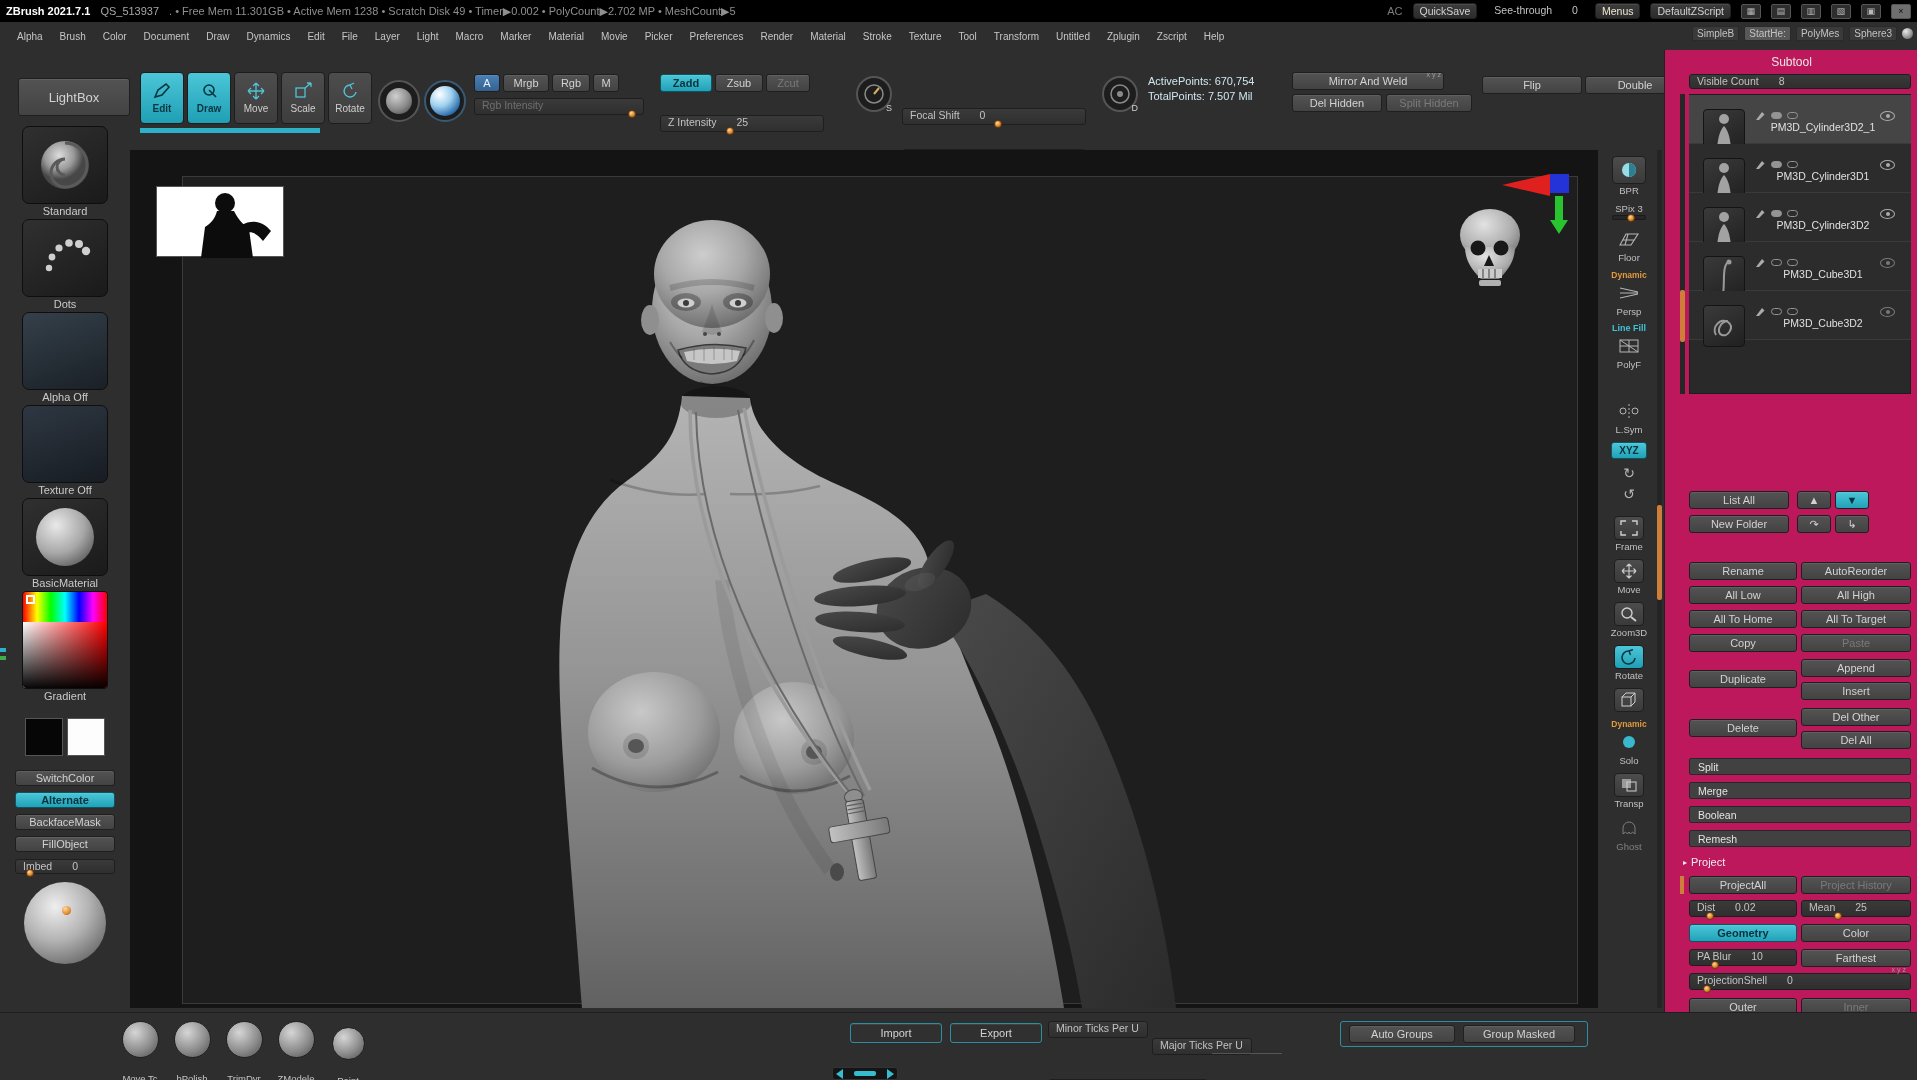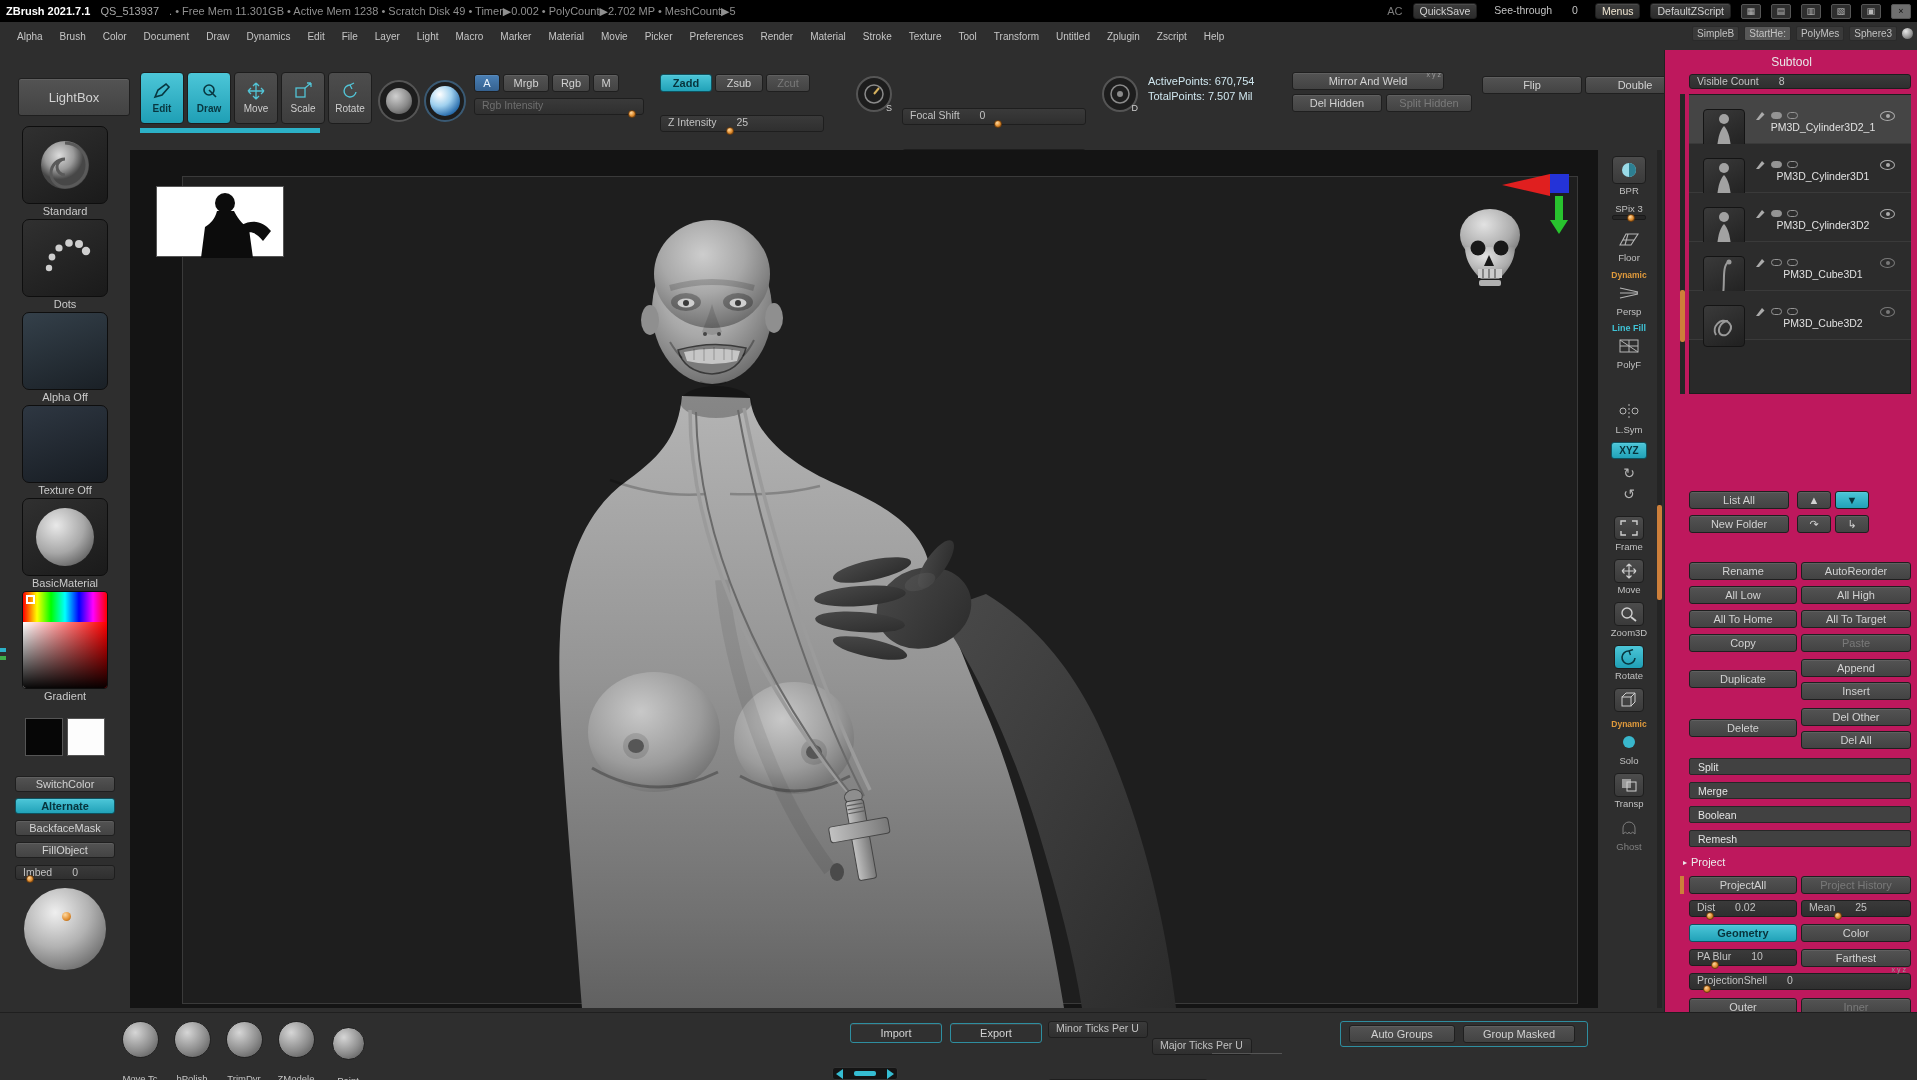--- a/index.html
+++ b/index.html
@@ -299,21 +299,21 @@
         <div style="position:absolute;left:0;top:0;width:100%;height:30px;background:linear-gradient(90deg,#f00,#ff0,#0f0,#0ff,#00f,#f0f,#f00)"></div>
         <div style="position:absolute;left:0;top:30px;width:100%;height:68px;background:linear-gradient(to bottom,rgba(0,0,0,0),#000),linear-gradient(90deg,#fff,#f00)"></div>
         <div style="position:absolute;left:3px;top:3px;width:9px;height:9px;border:2px solid #fff"></div>
       </div>
       <div class="tray-lbl">Gradient</div>
     </div>
     <div style="display:flex;gap:4px;margin-top:14px">
       <div style="width:38px;height:38px;background:#060606;border:1px solid #555"></div>
       <div style="width:38px;height:38px;background:#fdfdfd;border:1px solid #555"></div>
     </div>
-    <span class="btn" style="width:100px;margin-top:20px;height:16px">SwitchColor</span>
+    <span class="btn" style="width:100px;margin-top:14px;height:16px">SwitchColor</span>
     <span class="btn cyan" style="width:100px;margin-top:6px;height:16px">Alternate</span>
     <span class="btn" style="width:100px;margin-top:6px;height:16px">BackfaceMask</span>
     <span class="btn" style="width:100px;margin-top:6px;height:16px">FillObject</span>
     <div class="slider" style="width:100px;margin-top:7px;height:15px">
       <span>Imbed</span>
       <span>0</span>
       <span class="knob" style="left:10%"></span>
     </div>
     <div style="width:82px;height:82px;border-radius:50%;margin-top:8px;position:relative;background:radial-gradient(circle at 38% 30%,#efefef,#b2b2b2 45%,#585858 92%)">
       <span style="position:absolute;left:38px;top:24px;width:9px;height:9px;border-radius:50%;background:radial-gradient(circle at 35% 30%,#ffd9a0,#e08c2e 60%,#8f5312)"></span>

